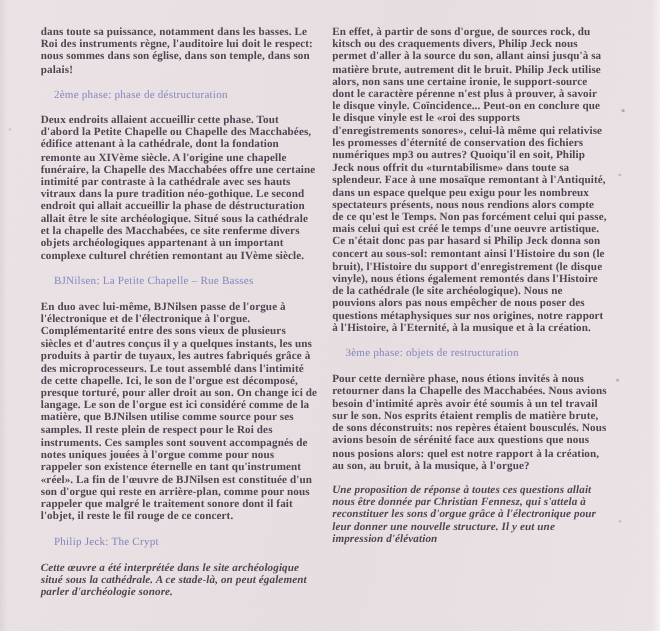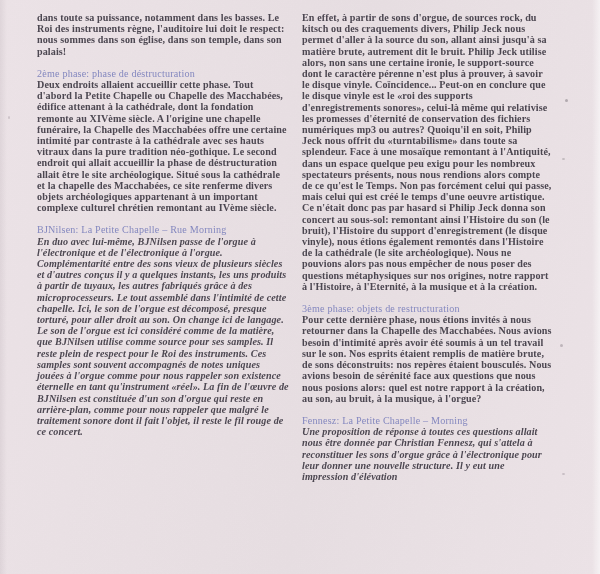--- a/index.html
+++ b/index.html
@@ -28,38 +28,38 @@
   }
   .edge-right {
     position: absolute;
     right: 0; top: 0; bottom: 0;
     width: 8px;
     background: linear-gradient(to left, rgba(255,255,255,0.55), rgba(255,255,255,0));
     pointer-events: none;
   }
   .column {
     position: absolute;
-    top: 12px;
+    top: 24px;
   }
   .column-left  { left: 37px;  width: 252px; }
   .column-right { left: 302px; width: 250px; }
 
   .para {
     margin: 0 0 11px 0;
     font-size: 10.1px;
     line-height: 11.2px;
     font-weight: bold;
     letter-spacing: 0.1px;
     color: var(--body-text);
     text-align: left;
   }
   .para:last-child { margin-bottom: 0; font-style: italic; }
 
   .heading {
-    margin: 0;
+    margin: 12px;
     font-size: 10.1px;
     line-height: 11.2px;
     font-weight: normal;
     letter-spacing: 0.2px;
     color: var(--heading);
   }
 
   .speck {
     position: absolute;
     border-radius: 50%;
@@ -85,29 +85,30 @@
 
 <div class="page">
 
   <div class="edge-left"></div>
   <div class="edge-right"></div>
 
   <div class="column column-left">
     <p class="para">dans toute sa puissance, notamment dans les basses. Le Roi des instruments règne, l'auditoire lui doit le respect: nous sommes dans son église, dans son temple, dans son palais!</p>
     <h2 class="heading">2ème phase: phase de déstructuration</h2>
     <p class="para">Deux endroits allaient accueillir cette phase. Tout d'abord la Petite Chapelle ou Chapelle des Macchabées, édifice attenant à la cathédrale, dont la fondation remonte au XIVème siècle. A l'origine une chapelle funéraire, la Chapelle des Macchabées offre une certaine intimité par contraste à la cathédrale avec ses hauts vitraux dans la pure tradition néo-gothique. Le second endroit qui allait accueillir la phase de déstructuration allait être le site archéologique. Situé sous la cathédrale et la chapelle des Macchabées, ce site renferme divers objets archéologiques appartenant à un important complexe culturel chrétien remontant au IVème siècle.</p>
-    <h2 class="heading">BJNilsen: La Petite Chapelle – Rue Morning</h2>
+    <h2 class="heading">BJNilsen: La Petite Chapelle – Rue Basses</h2>
     <p class="para">En duo avec lui-même, BJNilsen passe de l'orgue à l'électronique et de l'électronique à l'orgue. Complémentarité entre des sons vieux de plusieurs siècles et d'autres conçus il y a quelques instants, les uns produits à partir de tuyaux, les autres fabriqués grâce à des microprocesseurs. Le tout assemblé dans l'intimité de cette chapelle. Ici, le son de l'orgue est décomposé, presque torturé, pour aller droit au son. On change ici de langage. Le son de l'orgue est ici considéré comme de la matière, que BJNilsen utilise comme source pour ses samples. Il reste plein de respect pour le Roi des instruments. Ces samples sont souvent accompagnés de notes uniques jouées à l'orgue comme pour nous rappeler son existence éternelle en tant qu'instrument «réel». La fin de l'œuvre de BJNilsen est constituée d'un son d'orgue qui reste en arrière-plan, comme pour nous rappeler que malgré le traitement sonore dont il fait l'objet, il reste le fil rouge de ce concert.</p>
+    <h2 class="heading">Philip Jeck: The Crypt</h2>
+    <p class="para">Cette œuvre a été interprétée dans le site archéologique situé sous la cathédrale. A ce stade-là, on peut également parler d'archéologie sonore.</p>
   </div>
 
   <div class="column column-right">
     <p class="para">En effet, à partir de sons d'orgue, de sources rock, du kitsch ou des craquements divers, Philip Jeck nous permet d'aller à la source du son, allant ainsi jusqu'à sa matière brute, autrement dit le bruit. Philip Jeck utilise alors, non sans une certaine ironie, le support-source dont le caractère pérenne n'est plus à prouver, à savoir le disque vinyle. Coïncidence... Peut-on en conclure que le disque vinyle est le «roi des supports d'enregistrements sonores», celui-là même qui relativise les promesses d'éternité de conservation des fichiers numériques mp3 ou autres? Quoiqu'il en soit, Philip Jeck nous offrit du «turntabilisme» dans toute sa splendeur. Face à une mosaïque remontant à l'Antiquité, dans un espace quelque peu exigu pour les nombreux spectateurs présents, nous nous rendions alors compte de ce qu'est le Temps. Non pas forcément celui qui passe, mais celui qui est créé le temps d'une oeuvre artistique. Ce n'était donc pas par hasard si Philip Jeck donna son concert au sous-sol: remontant ainsi l'Histoire du son (le bruit), l'Histoire du support d'enregistrement (le disque vinyle), nous étions également remontés dans l'Histoire de la cathédrale (le site archéologique). Nous ne pouvions alors pas nous empêcher de nous poser des questions métaphysiques sur nos origines, notre rapport à l'Histoire, à l'Eternité, à la musique et à la création.</p>
     <h2 class="heading">3ème phase: objets de restructuration</h2>
     <p class="para">Pour cette dernière phase, nous étions invités à nous retourner dans la Chapelle des Macchabées. Nous avions besoin d'intimité après avoir été soumis à un tel travail sur le son. Nos esprits étaient remplis de matière brute, de sons déconstruits: nos repères étaient bousculés. Nous avions besoin de sérénité face aux questions que nous nous posions alors: quel est notre rapport à la création, au son, au bruit, à la musique, à l'orgue?</p>
-    <h2 class="heading">Fennesz: La Petite Chapelle – Morning</h2>
     <p class="para">Une proposition de réponse à toutes ces questions allait nous être donnée par Christian Fennesz, qui s'attela à reconstituer les sons d'orgue grâce à l'électronique pour leur donner une nouvelle structure. Il y eut une impression d'élévation</p>
   </div>
 
   <span class="speck s1"></span>
   <span class="speck s2"></span>
   <span class="speck s3"></span>
   <span class="speck s4"></span>
   <span class="speck s5"></span>
 
   <svg class="noise" width="600" height="574" xmlns="http://www.w3.org/2000/svg" aria-hidden="true">

